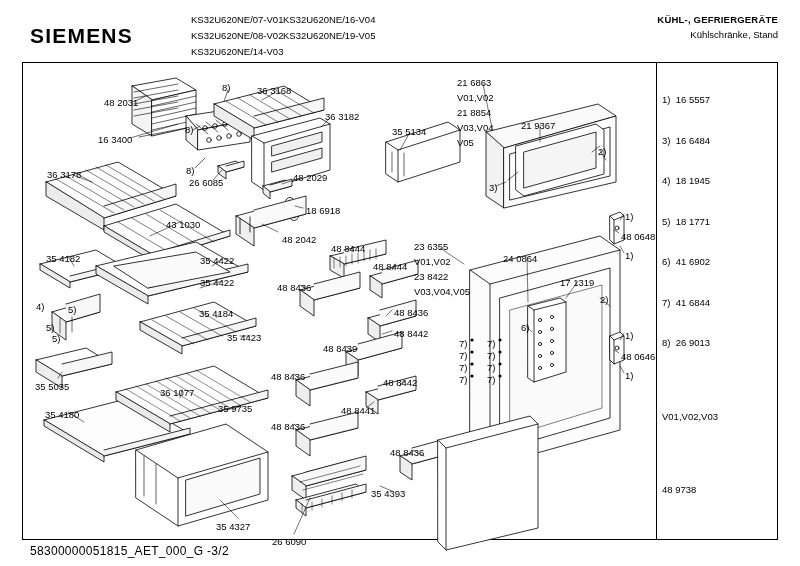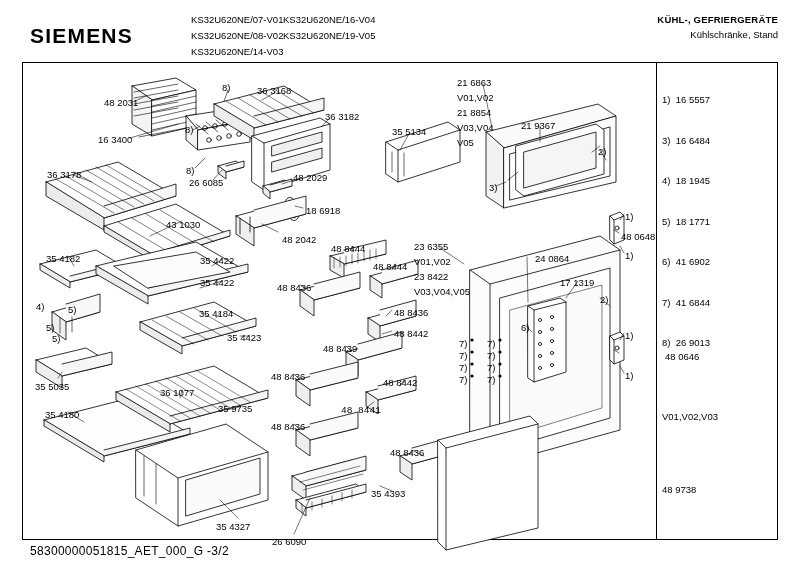--- a/index.html
+++ b/index.html
@@ -484,31 +484,31 @@
   <div class="lbl" style="left:216px; top:521px;">35 4327</div>
   <div class="lbl" style="left:272px; top:536px;">26 6090</div>
   <div class="lbl" style="left:331px; top:243px;">48 8444</div>
   <div class="lbl" style="left:373px; top:261px;">48 8444</div>
   <div class="lbl" style="left:277px; top:282px;">48 8436</div>
   <div class="lbl" style="left:394px; top:307px;">48 8436</div>
   <div class="lbl" style="left:394px; top:328px;">48 8442</div>
   <div class="lbl" style="left:323px; top:343px;">48 8439</div>
   <div class="lbl" style="left:271px; top:371px;">48 8436</div>
   <div class="lbl" style="left:383px; top:377px;">48 8442</div>
-  <div class="lbl" style="left:341px; top:405px;font-family:Liberation Mono, monospace;">48 8441</div>
+  <div class="lbl" style="left:341px; top:405px;">48 8441</div>
   <div class="lbl" style="left:271px; top:421px;">48 8436</div>
   <div class="lbl" style="left:390px; top:447px;">48 8436</div>
   <div class="lbl" style="left:371px; top:488px;">35 4393</div>
   <div class="lbl" style="left:414px; top:241px;">23 6355</div>
   <div class="lbl" style="left:414px; top:256px;">V01,V02</div>
   <div class="lbl" style="left:414px; top:271px;">23 8422</div>
   <div class="lbl" style="left:414px; top:286px;">V03,V04,V05</div>
-  <div class="lbl" style="left:503px; top:253px;margin-left:32px;">24 0864</div>
+  <div class="lbl" style="left:503px; top:253px;">24 0864</div>
   <div class="lbl" style="left:560px; top:277px;">17 1319</div>
-  <div class="lbl" style="left:621px; top:351px;margin-left:44px;">48 0646</div>
+  <div class="lbl" style="left:621px; top:351px;">48 0646</div>
 
   <div class="lbl" style="left:222px; top:82px;">8)</div>
   <div class="lbl" style="left:185px; top:124px;">8)</div>
   <div class="lbl" style="left:186px; top:165px;">8)</div>
   <div class="lbl" style="left:598px; top:146px;">2)</div>
   <div class="lbl" style="left:489px; top:182px;">3)</div>
   <div class="lbl" style="left:625px; top:211px;">1)</div>
   <div class="lbl" style="left:625px; top:250px;">1)</div>
   <div class="lbl" style="left:600px; top:294px;">2)</div>
   <div class="lbl" style="left:521px; top:322px;">6)</div>

